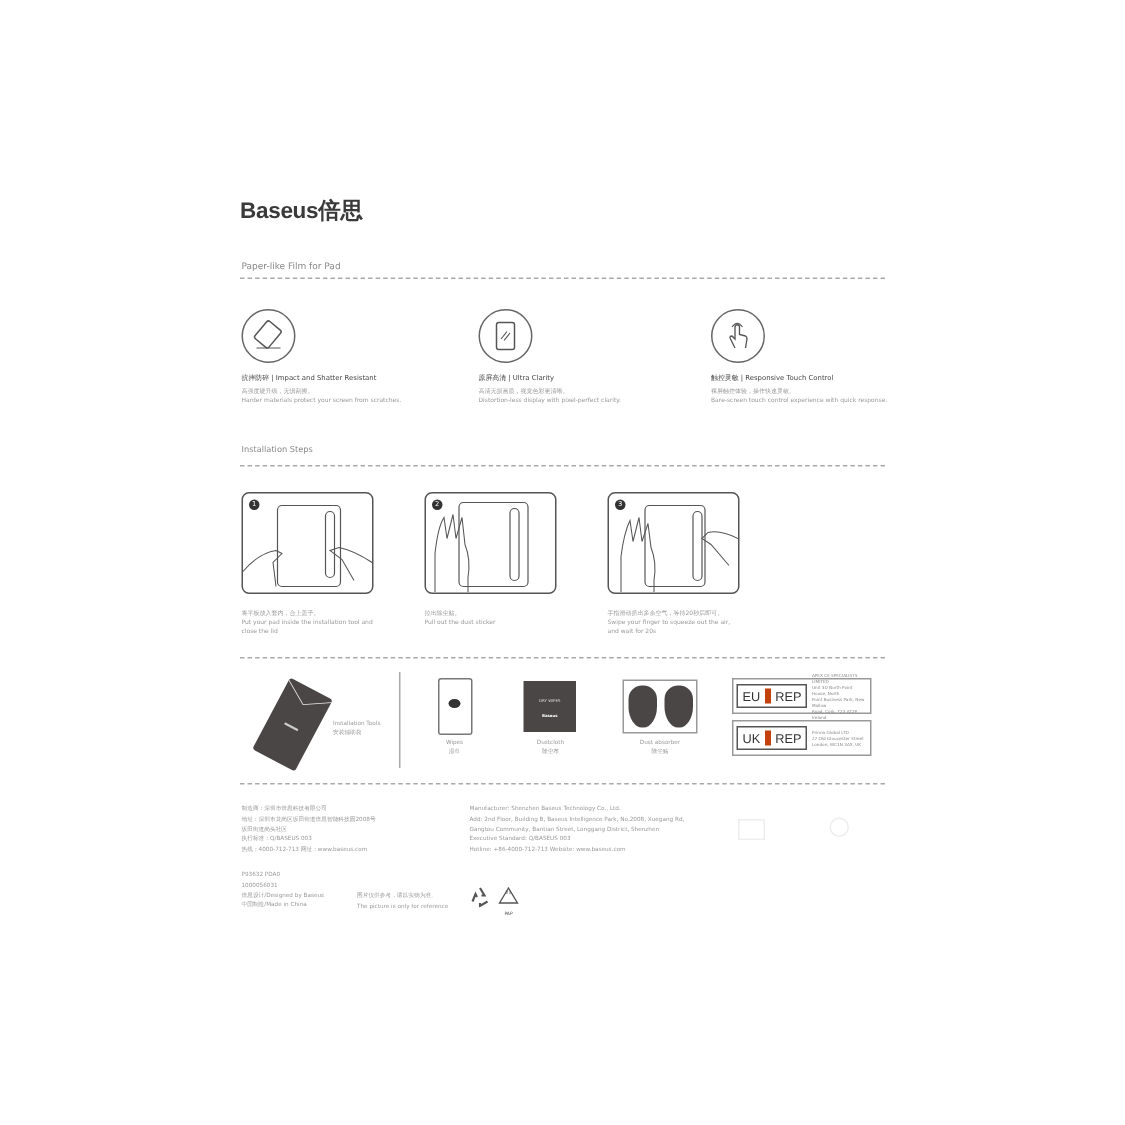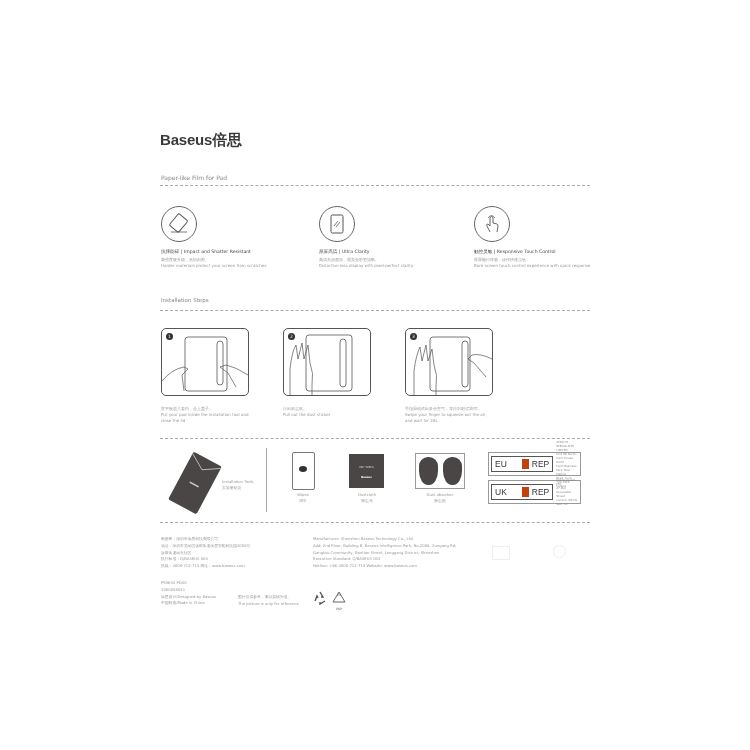--- a/index.html
+++ b/index.html
@@ -13,23 +13,23 @@
   .feat-title { font-size:4.6px; color:#444; margin-top:7px; white-space:nowrap; }
   .feat-desc { font-size:4px; color:#999; margin-top:3px; line-height:6px; }
   .section-title { left:161px; top:297px; font-size:5.5px; color:#888; }
   .step { width:88px; }
   .step-box { width:86px; height:66px; border:1px solid #555; border-radius:5px; position:relative; overflow:hidden; background:#fff; }
   .step-num { position:absolute; left:4px; top:4px; width:7px; height:7px; border-radius:50%; background:#333; color:#fff; font-size:4.5px; line-height:7px; text-align:center; }
   .step-text { font-size:4px; color:#999; margin-top:10px; line-height:6px; }
   .vline { left:266px; top:448px; width:1px; height:64px; background:#aaa; }
   .pouch-label { font-size:3.8px; color:#999; line-height:6px; }
   .rep { width:93px; height:24px; border:1px solid #999; display:flex; align-items:center; padding:0 2px; box-sizing:border-box; }
-  .rep-box { border:1px solid #555; display:flex; height:14px; align-items:center;gap:12px; }
+  .rep-box { border:1px solid #555; display:flex; height:14px; align-items:center; }
   .rep-box span { font-family:"Liberation Sans", sans-serif; font-size:8.5px; color:#333; padding:0 3px; }
-  .rep-box span + span { border-left:7px solid #c2410c; }
+  .rep-box span + span { border-left:4px solid #c2410c; }
   .rep-text { font-size:2.8px; color:#888; margin-left:3px; line-height:4px; }
   .foot { font-size:3.8px; color:#999; line-height:6.8px; white-space:nowrap; }
 </style>
 </head>
 <body>
 
 <div class="abs brand">Baseus倍思</div>
 <div class="abs subtitle">Paper-like Film for Pad</div>
 <div class="abs dash" style="top:185px"></div>
 

